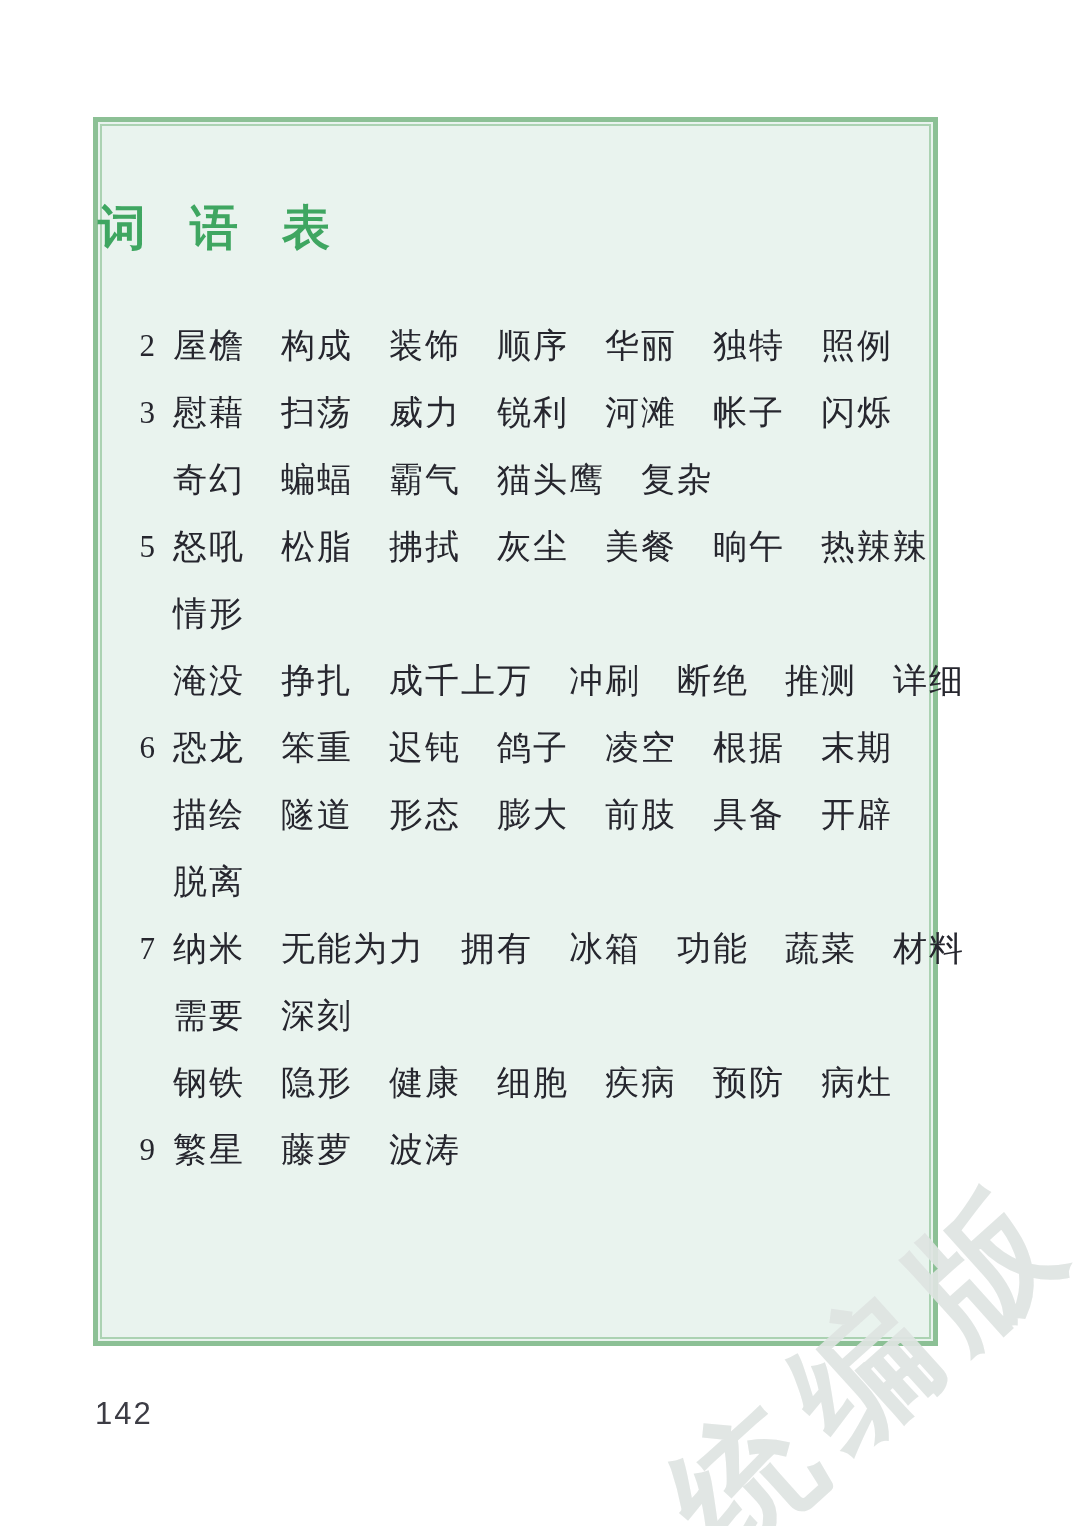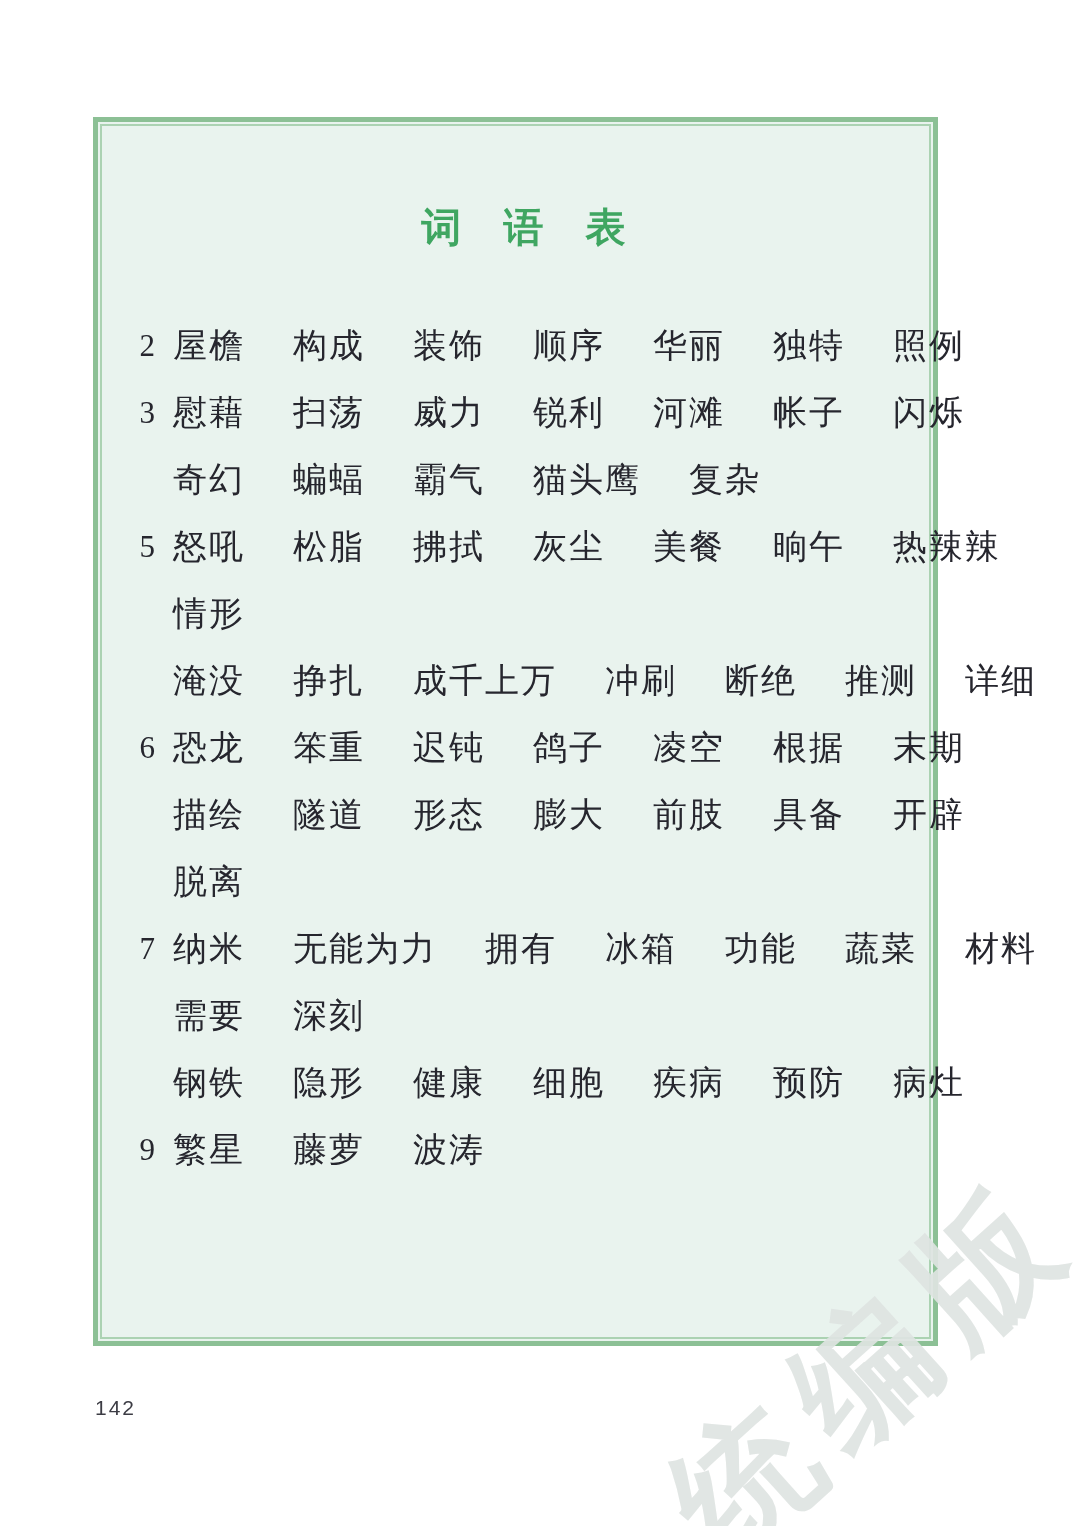--- a/index.html
+++ b/index.html
@@ -24,26 +24,25 @@
     position:absolute;inset:2px;
     border:2px solid #abd2b2;
     pointer-events:none;
   }
   .content{
     position:absolute;inset:0;
     z-index:2;
   }
   .title{
     margin:78px 0 0 0;
-    text-align:center;
-    font-size:40px;
+    font-size:48px;
     font-weight:bold;
     color:#3fa661;
     letter-spacing:16px;
-    padding-left:32px; 
+    padding-left:0; 
     line-height:56px;
   }
   .rows{
     margin-top:56px;
   }
   .line{
     display:flex;
     align-items:center;
     height:67px;
     color:#26262e;
@@ -51,21 +50,21 @@
   }
   .num{
     flex:none;
     width:57px;
     text-align:right;
     font-size:31px;
     color:#26262e;
   }
   .words{
     display:flex;
-    gap:48px;
+    gap:36px;
     margin-left:18px;
     white-space:nowrap;
   }
   .word{letter-spacing:2px;}
   .watermark{
     position:absolute;
     left:618px;top:1235px;
     width:600px;
     font-size:138px;
     letter-spacing:22px;
@@ -74,21 +73,21 @@
     transform:rotate(-42deg);
     transform-origin:center;
     z-index:1;
     white-space:nowrap;
     font-weight:bold;
     pointer-events:none;
   }
   .page-number{
     position:absolute;
     left:95px;top:1396px;
-    font-size:21px;
+    font-size:31px;
     color:#3c3c44;
     font-family:"Liberation Sans","DejaVu Sans",sans-serif;
     letter-spacing:2px;
     z-index:2;
   }
 </style>
 </head>
 <body>
 
 <div class="page">

